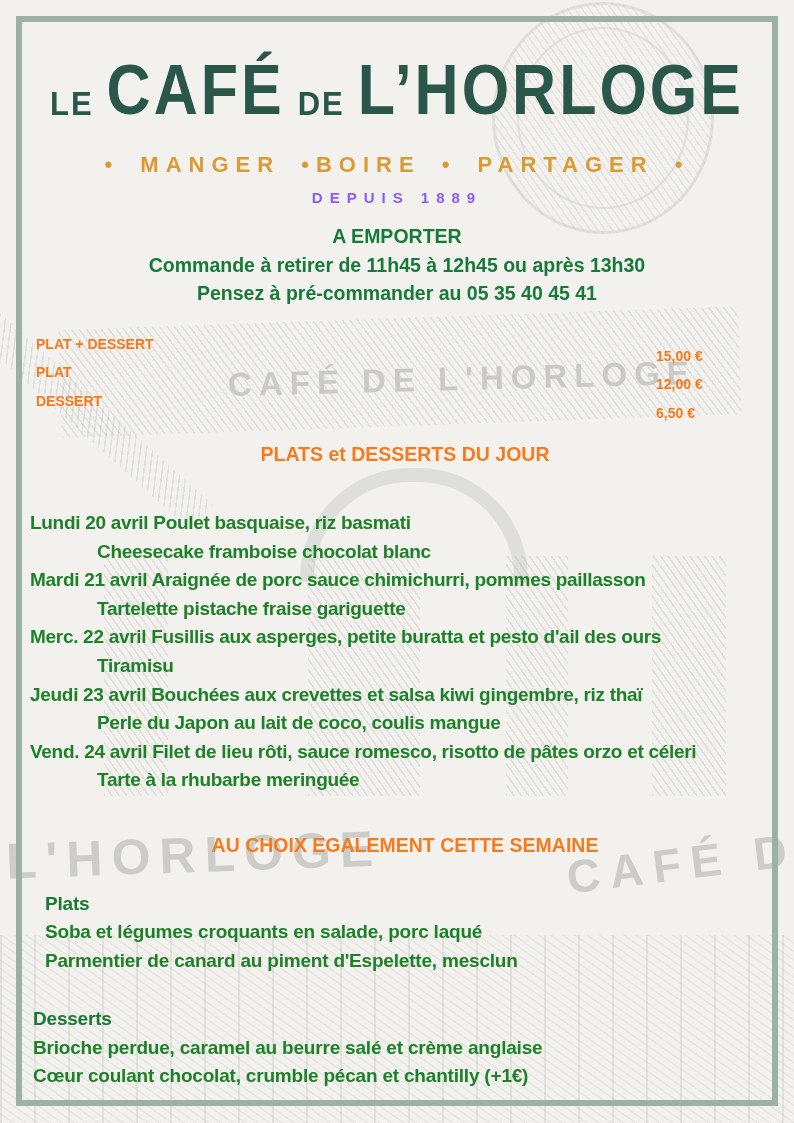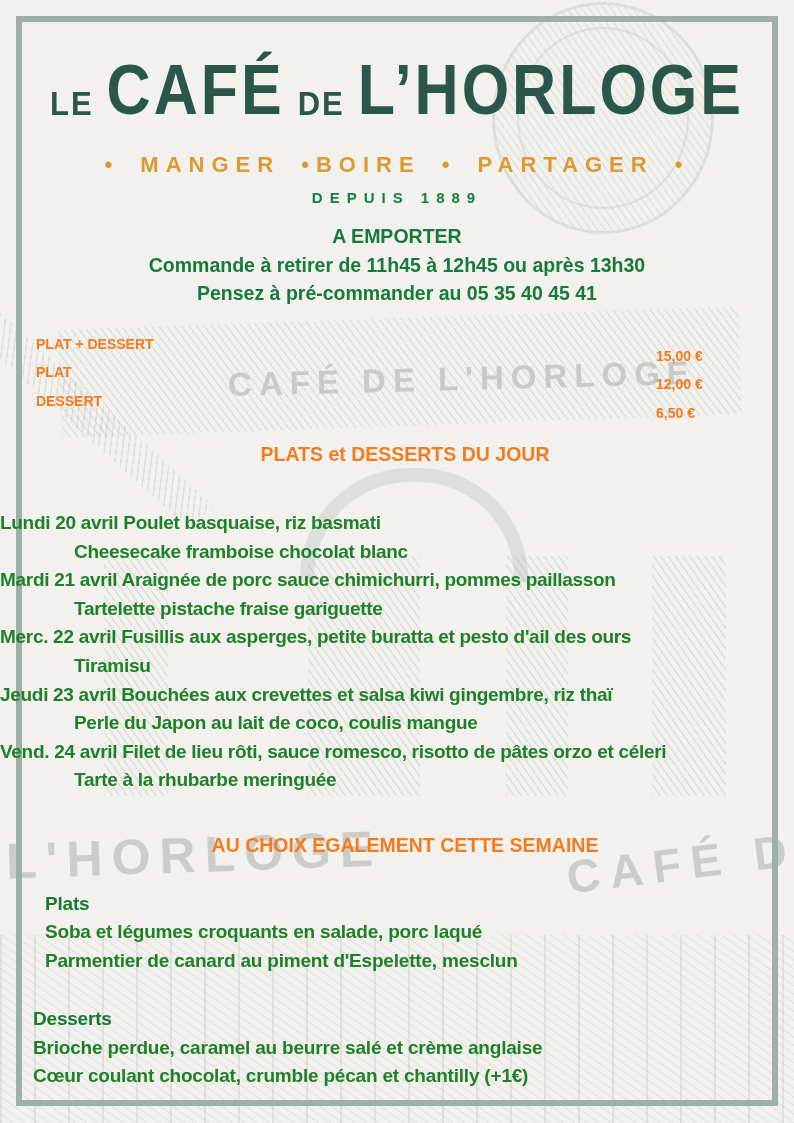--- a/index.html
+++ b/index.html
@@ -108,21 +108,21 @@
     font-weight: bold; font-size: 31px; letter-spacing: 2px;
     transform: scaleY(1.1); transform-origin: center bottom;
   }
   .tagline {
     margin-top: 14px; text-align: center;
     color: #dc9a35; font-weight: bold; font-size: 22px;
     letter-spacing: 7px; word-spacing: 8px;
   }
   .since {
     margin-top: 11px; text-align: center;
-    color: #15803d; font-weight: bold; font-size: 15px; letter-spacing: 7px;
+    color: #8b5cf6; font-weight: bold; font-size: 15px; letter-spacing: 7px;
   }
 
   .takeaway {
     margin-top: 16px; text-align: center;
     color: #17793a; font-weight: bold; font-size: 19.5px; line-height: 28.5px;
   }
 
   .prices { margin-top: 22px; font-weight: bold; font-size: 14px; color: #f47b1e; }
   .price-row { position: relative; height: 28.5px; line-height: 28.5px; padding-left: 36px; }
   .price-row .val { position: absolute; left: 656px; top: 12px; }
@@ -130,22 +130,22 @@
   .section-heading {
     text-align: center; font-weight: bold; font-size: 19.5px; line-height: 21px;
     color: #f47b1e;
     padding-left: 16px;
   }
   .daily-heading { margin-top: 29px; }
 
   .menu-block { margin-top: 44px; font-weight: bold; font-size: 19px; letter-spacing: -0.3px;
     color: #1e8129; line-height: 28.6px; }
   .menu-line { white-space: nowrap; }
-  .menu-line.plat { }
-  .menu-line.dessert { padding-left: 74px; }
+  .menu-line.plat { padding-left: 30px; }
+  .menu-line.dessert { padding-left: 97px; }
 
   .weekly-heading { margin-top: 40px; }
   .weekly-group { font-weight: bold; font-size: 19px; letter-spacing: -0.2px;
     color: #1e8129; line-height: 28.5px; padding-left: 33px; white-space: nowrap; }
   .weekly-group.plats { margin-top: 34px; margin-left: 12px; }
   .weekly-group.desserts { margin-top: 30px; }
   .group-label { color: #187a32; }
 </style>
 </head>
 <body>

